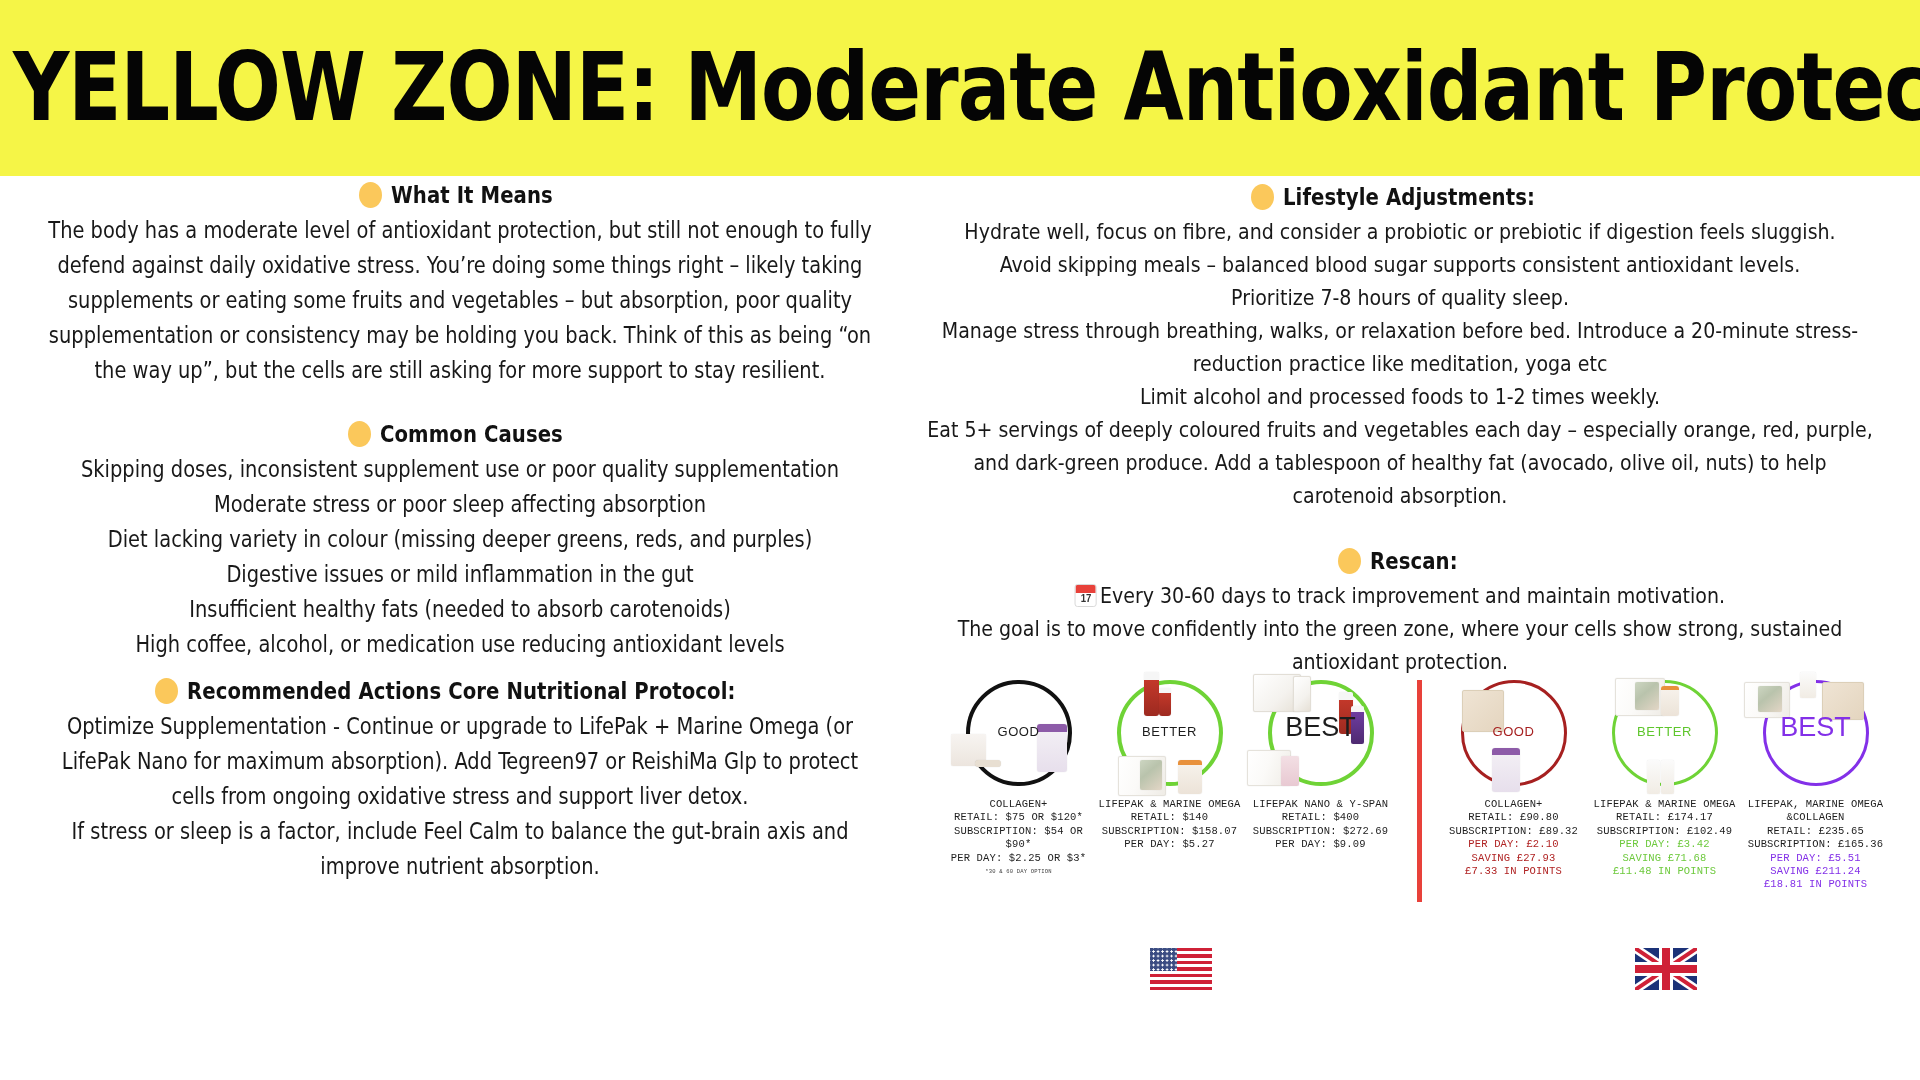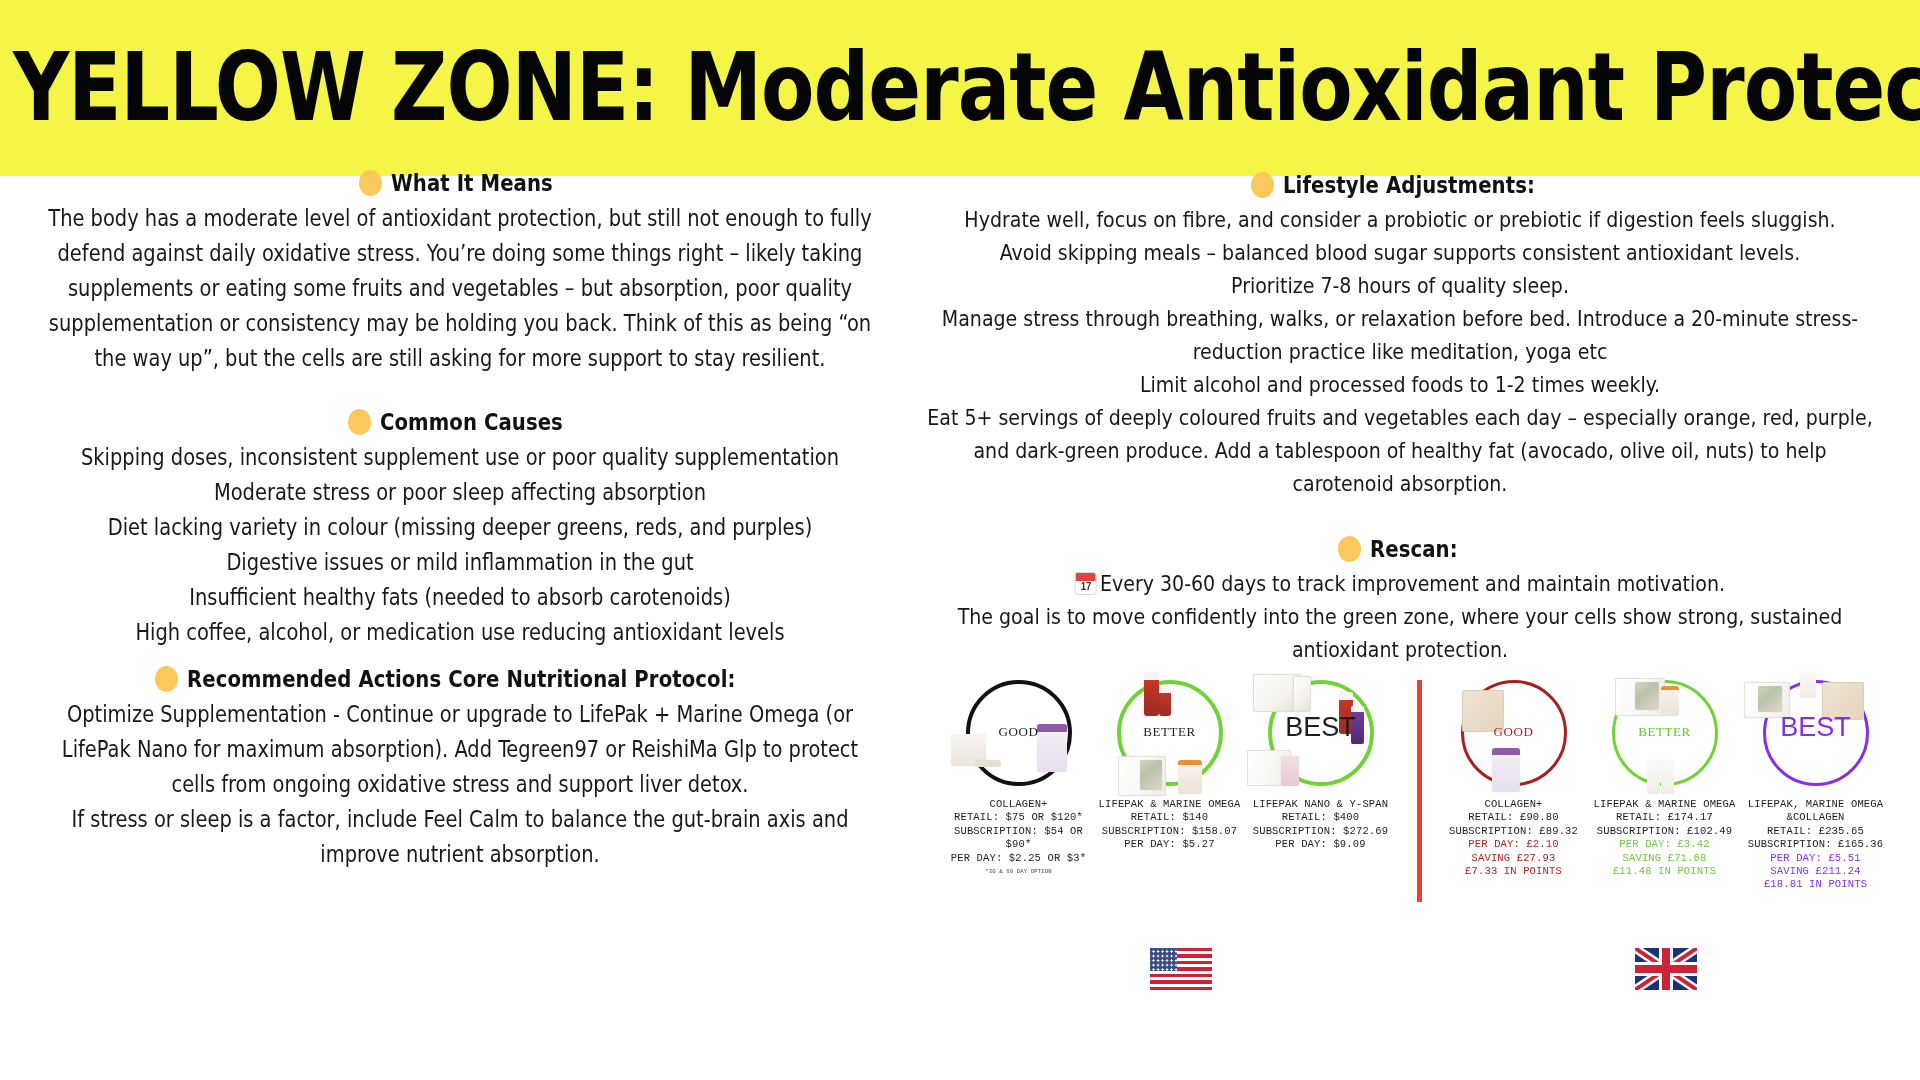--- a/index.html
+++ b/index.html
@@ -16,21 +16,21 @@
   }
   .banner-title{
     font-family:"Liberation Sans Narrow","DejaVu Sans Condensed","Liberation Sans",sans-serif;
     font-weight:bold;font-size:94px;line-height:1;color:#050505;
     letter-spacing:-1px;padding-left:14px;white-space:nowrap;
     transform:scaleX(0.92);transform-origin:left center;
   }
 
   
   .columns{position:absolute;left:0;top:176px;width:1920px;height:904px;}
-  .col{position:absolute;top:0;}
+  .col{position:absolute;top:12px;}
   .col-left{left:30px;width:860px;}
   .col-right{left:900px;width:1000px;}
 
   .section{margin-top:0;}
   .section + .section{margin-top:32px;}
 
   .sec-head{
     display:flex;align-items:center;justify-content:center;gap:9px;
     margin-bottom:5px;
   }
@@ -82,21 +82,21 @@
     width:106px;height:106px;border-radius:50%;
     border:4px solid #111;box-sizing:border-box;
   }
   .ring.green{border-color:#6fd336;}
   .ring.dark{border-color:#111;}
   .ring.red{border-color:#a62020;}
   .ring.purple{border-color:#8330e8;}
   .ring.thin{border-width:3px;}
   .ring-label{
     position:absolute;left:0;right:0;top:52px;text-align:center;
-    font-family:Liberation Serif, serif;font-size:13px;letter-spacing:.6px;color:#1d1d1d;
+    font-family:Liberation Sans, sans-serif;font-size:13px;letter-spacing:.6px;color:#1d1d1d;
   }
   .ring-label.big{
     font-family:"Liberation Sans Narrow","Liberation Sans",sans-serif;
     font-weight:normal;font-size:27px;letter-spacing:0;top:40px;
   }
   .ring-label.red{color:#a62020;}
   .ring-label.green{color:#5ec62c;}
   .ring-label.purple{color:#8330e8;}
 
   

